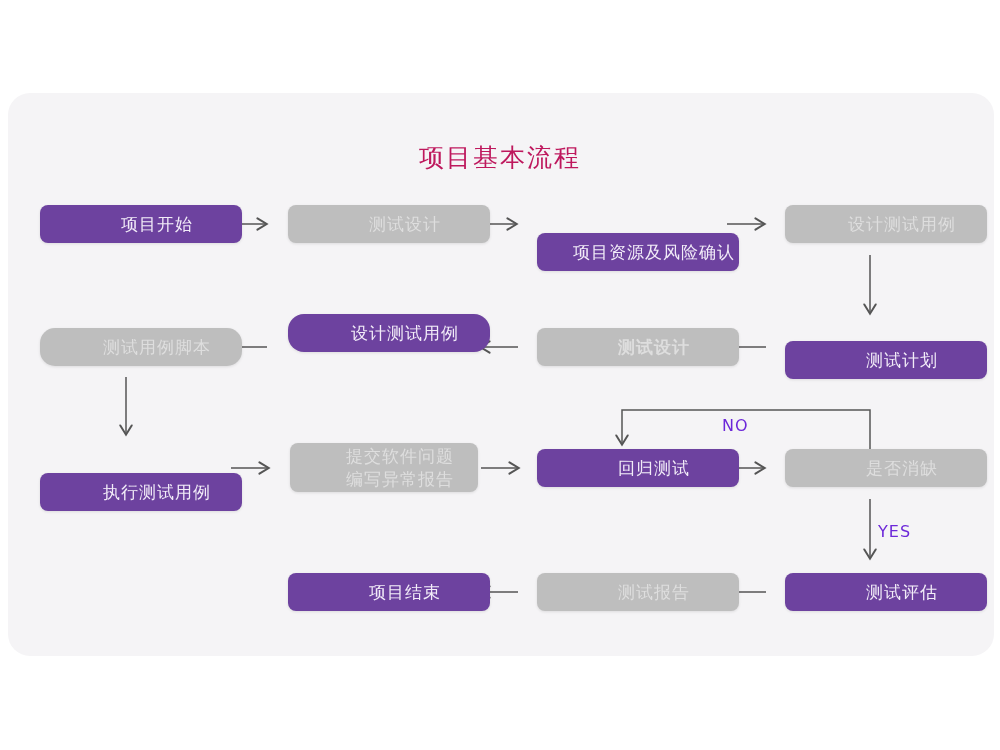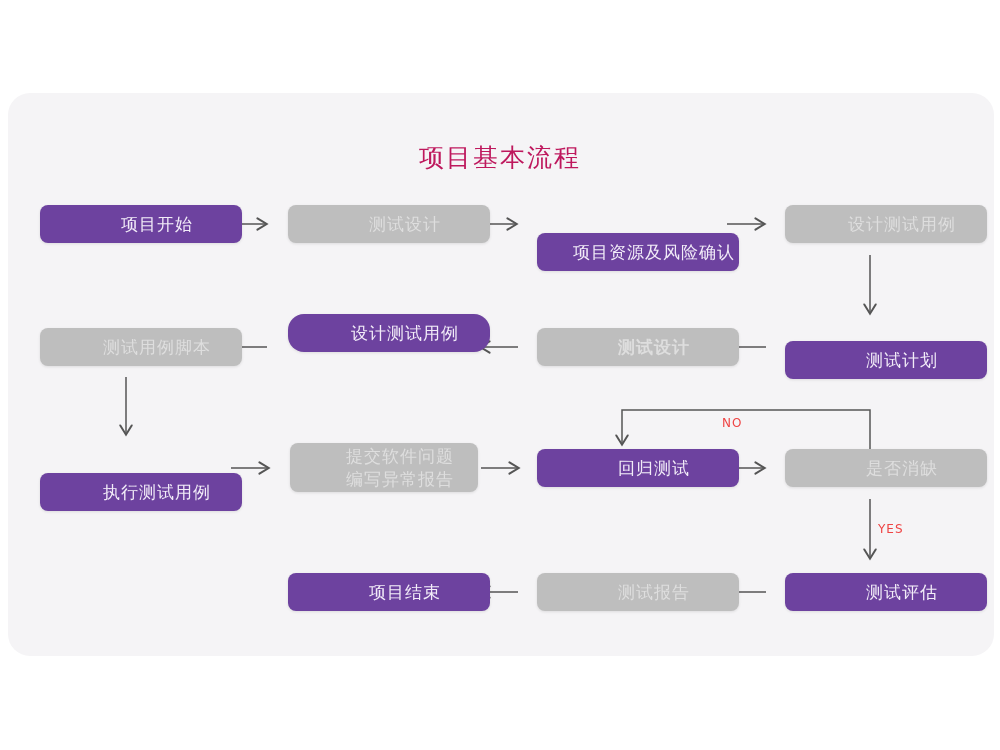--- a/index.html
+++ b/index.html
@@ -45,31 +45,31 @@
     z-index: 2;
     box-shadow: 0 1px 3px rgba(0,0,0,0.10);
     padding-left: 32px;
   }
   .node.purple { background: #6d429f; color: #f2ecf8; }
   .node.gray   { background: #bebebe; color: #dedede; }
   .w  { width: 170px; height: 38px; }
   .edges { position: absolute; left: 0; top: 0; z-index: 1; }
   .edge-label {
     position: absolute;
-    font-size: 12px;
-    color: #ef4444;
+    font-size: 16px;
+    color: #6d28d9;
     letter-spacing: 1px;
     z-index: 3;
   }
   
   .n-start       { left: 40px;  top: 205px; }
   .n-research    { left: 288px; top: 205px; }
   .n-risk        { left: 537px; top: 205px; margin-top: 28px; }
   .n-team        { left: 785px; top: 205px; }
-  .n-script      { left: 40px;  top: 328px; }
+  .n-script      { left: 40px;  top: 328px; border-radius: 15px; }
   .n-design-case { left: 288px; top: 314px; border-radius: 16px; }
   .n-test-design { left: 537px; top: 328px; font-weight: bold; }
   .n-plan        { left: 785px; top: 341px; }
   .n-execute     { left: 40px;  top: 449px; margin-top: 24px; }
   .n-submit      { left: 290px; top: 443px; width: 156px; height: 49px; flex-direction: column; text-align: center; }
   .n-regression  { left: 537px; top: 449px; }
   .n-defect      { left: 785px; top: 449px; }
   .n-end         { left: 288px; top: 573px; }
   .n-report      { left: 537px; top: 573px; }
   .n-evaluate    { left: 785px; top: 573px; }

